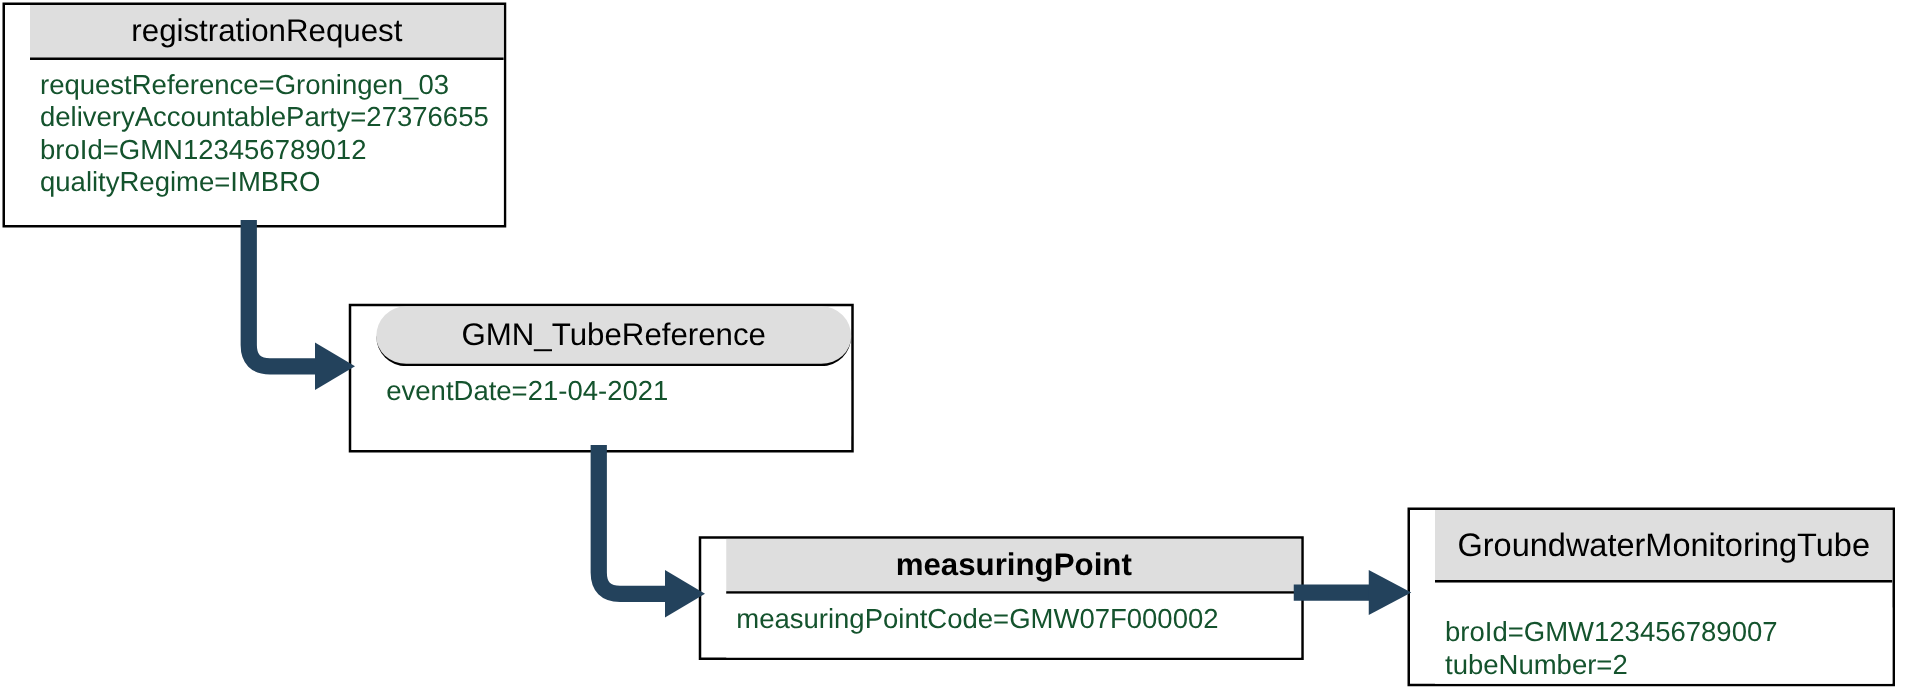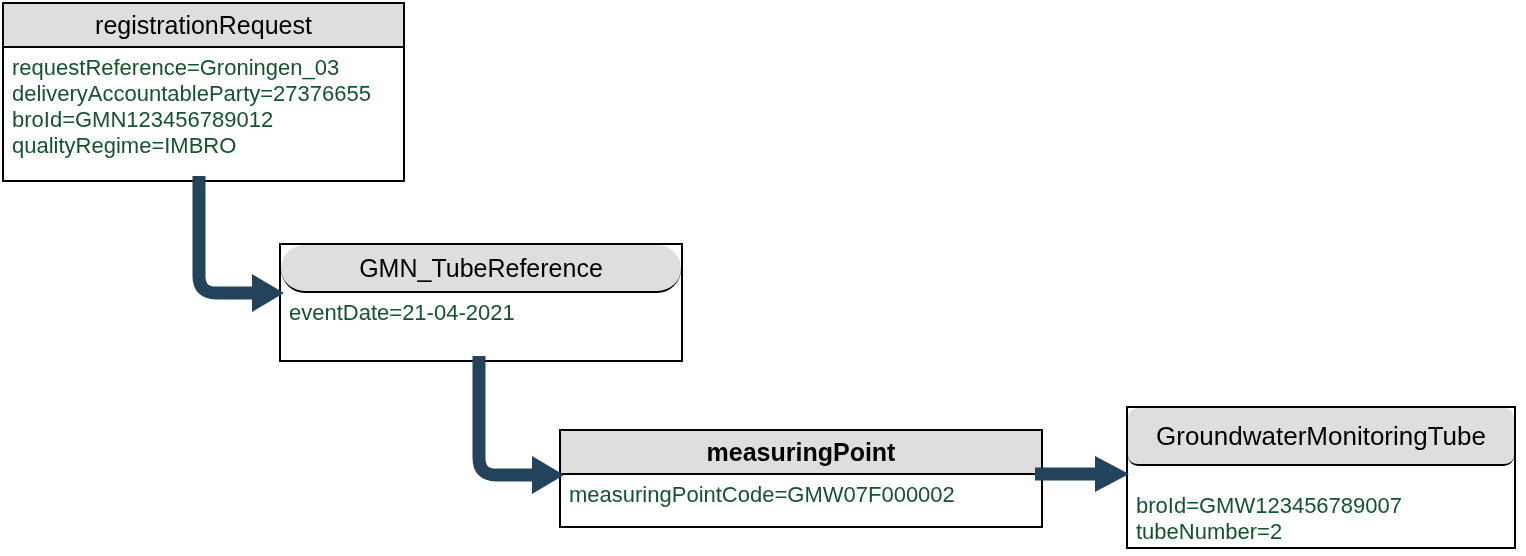--- a/index.html
+++ b/index.html
@@ -19,20 +19,21 @@
     overflow: hidden;
   }
 
   
   .node {
     position: absolute;
     box-sizing: border-box;
     border: 2px solid #000000;
     background: #ffffff;
     overflow: hidden;
+    padding-left: 20px;
   }
   .node-title {
     box-sizing: border-box;
     background: #DEDEDE;
     border-bottom: 2px solid #000000;
     text-align: center;
     color: #000000;
     font-size: 25px;
     line-height: 1;
     white-space: nowrap;
@@ -64,21 +65,21 @@
   #node-gmn-tubereference .node-title { height: 48px; border-radius: 24px; }
   #node-gmn-tubereference .node-body  { height: 67px; border-radius: 12px; }
 
   #node-measuring-point     { left: 559px;  top: 429px; width: 484px; height: 99px; }
   #node-measuring-point .node-title { height: 44px; font-weight: bold; }
   #node-measuring-point .node-body  { height: 56px; }
 
   #node-groundwater-tube    { left: 1126px; top: 406px; width: 390px; height: 143px; }
   #node-groundwater-tube .node-title { height: 58px; }
   #node-groundwater-tube .node-body  { height: 81px; margin-top: 20px; }
-  #node-groundwater-tube .node-title { font-size: 26px; border-radius: 10px; }
+  #node-groundwater-tube .node-title { font-size: 26px; }
 
   
   .connector {
     position: absolute;
     pointer-events: none;
   }
   .connector svg { display: block; overflow: visible; }
 
   #conn-request-to-tuberef   { left: 180px; top: 176px; width: 120px; height: 130px; }
   #conn-tuberef-to-point     { left: 460px; top: 356px; width: 120px; height: 130px; }

